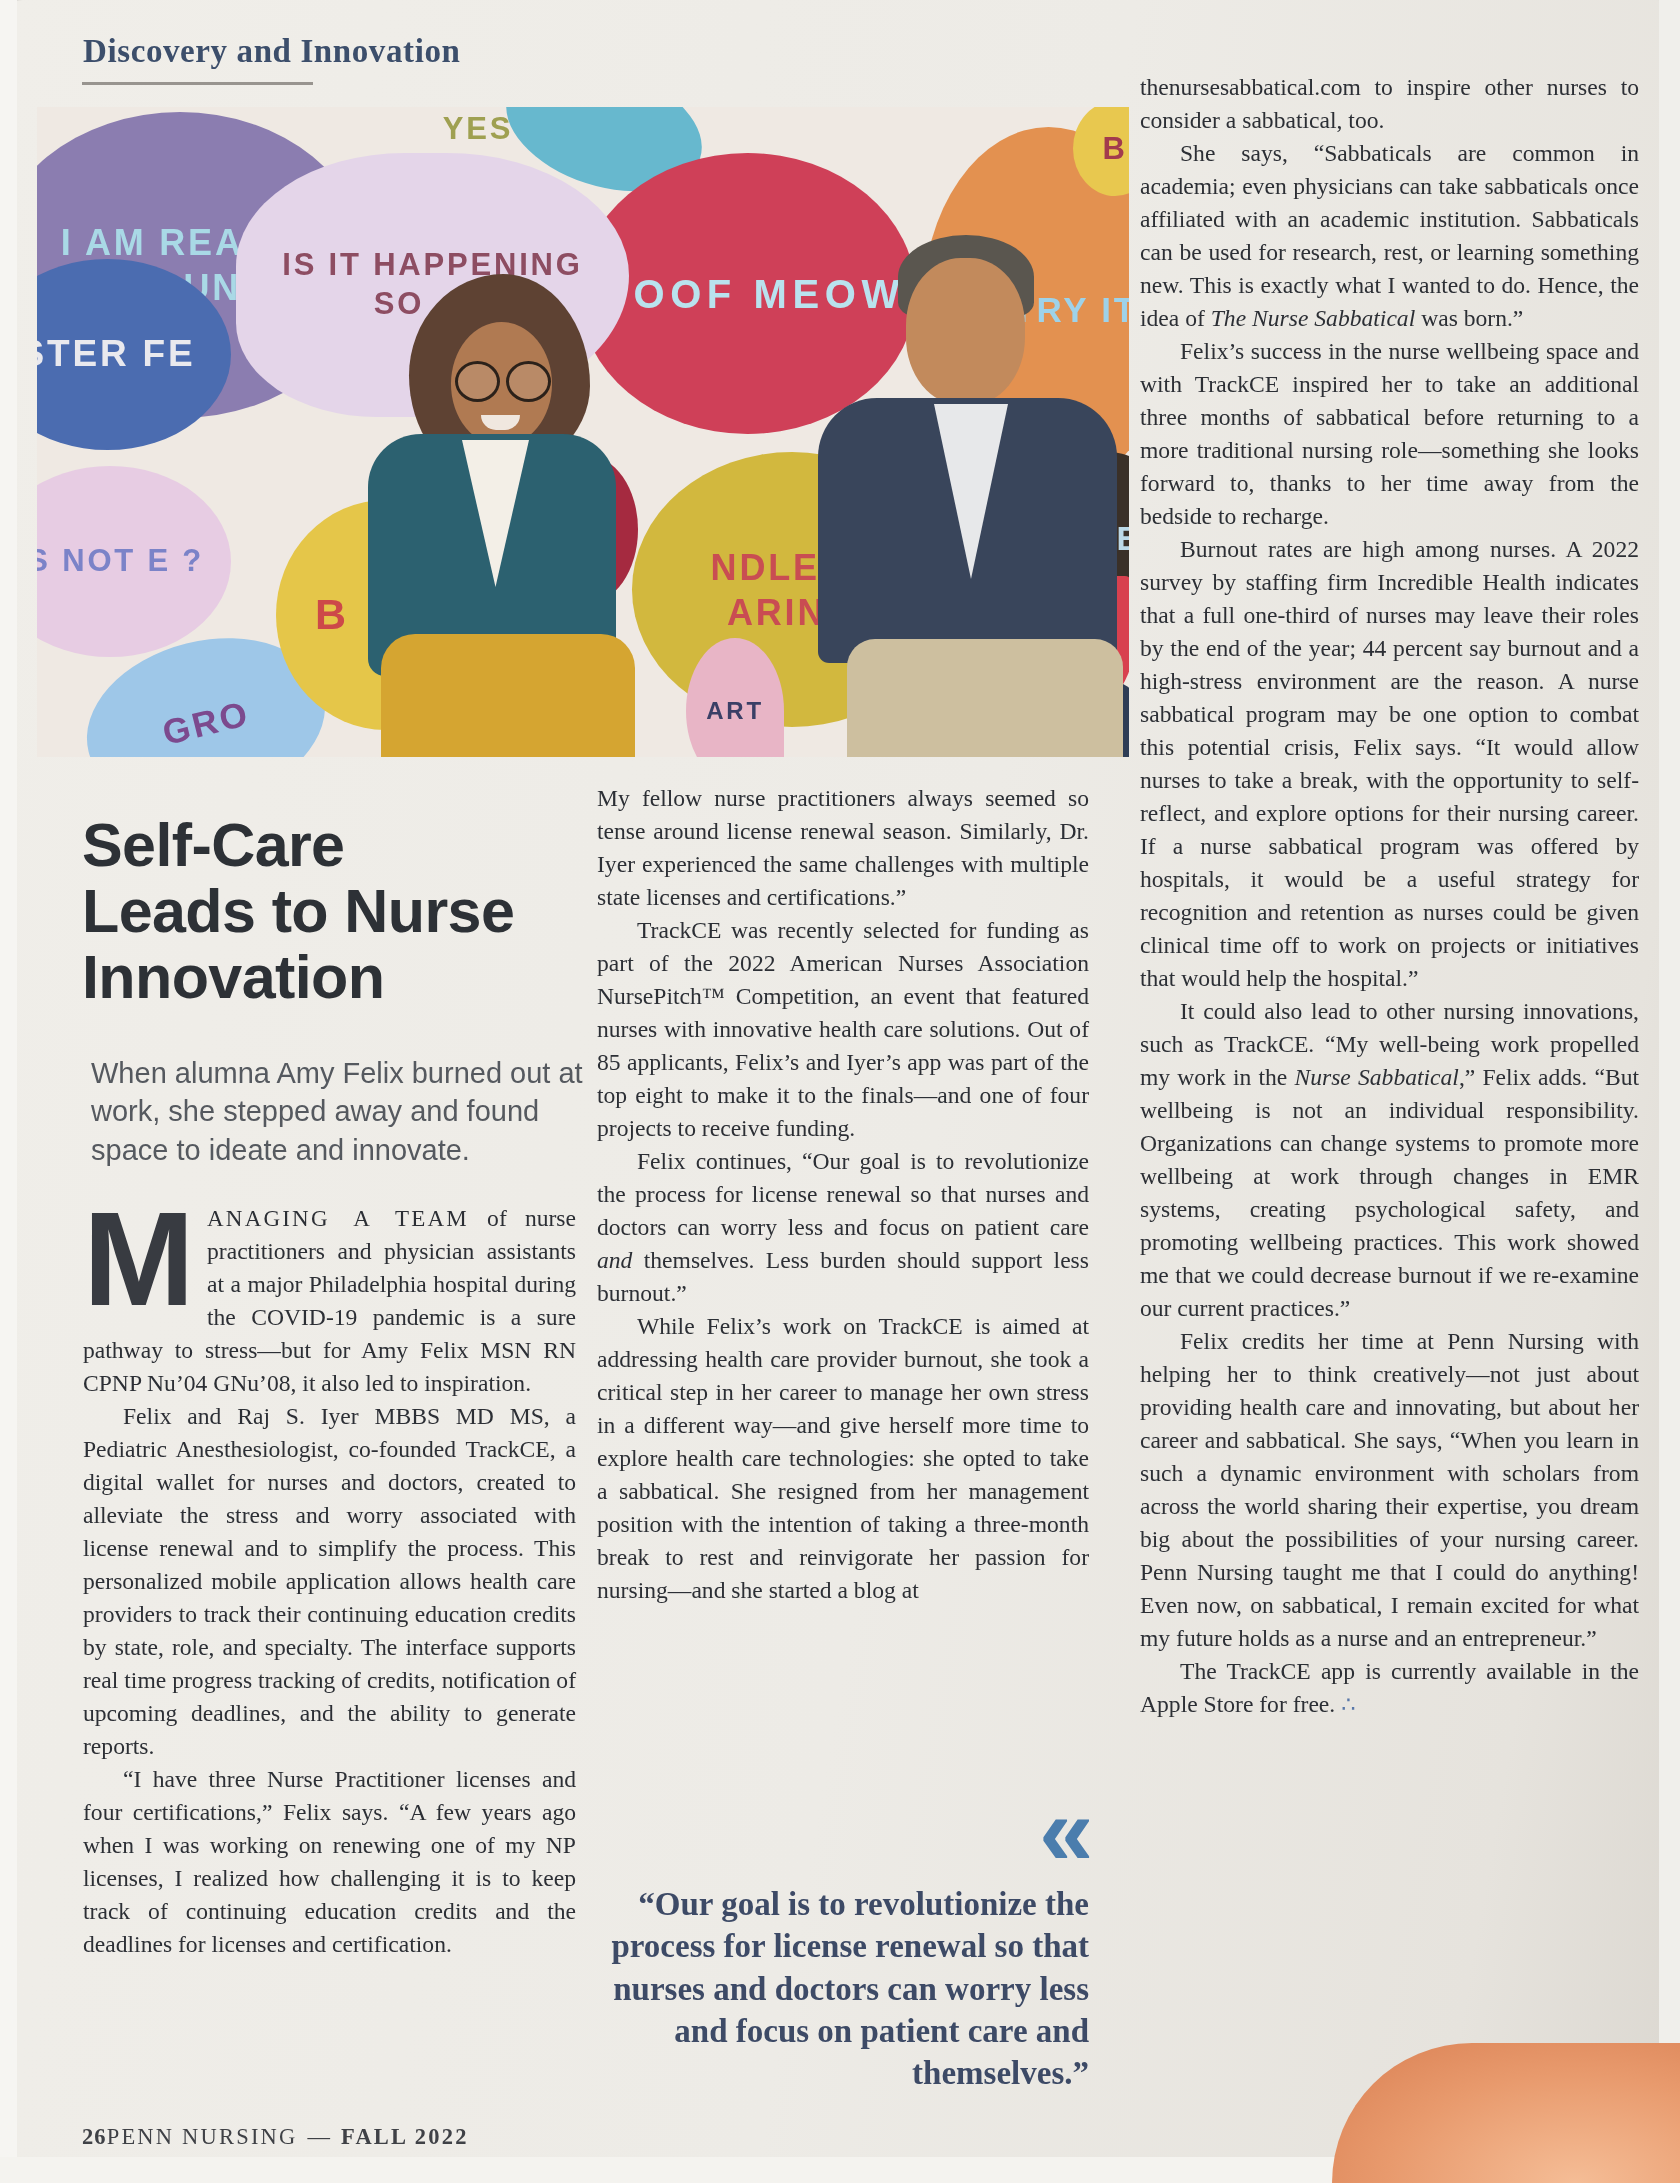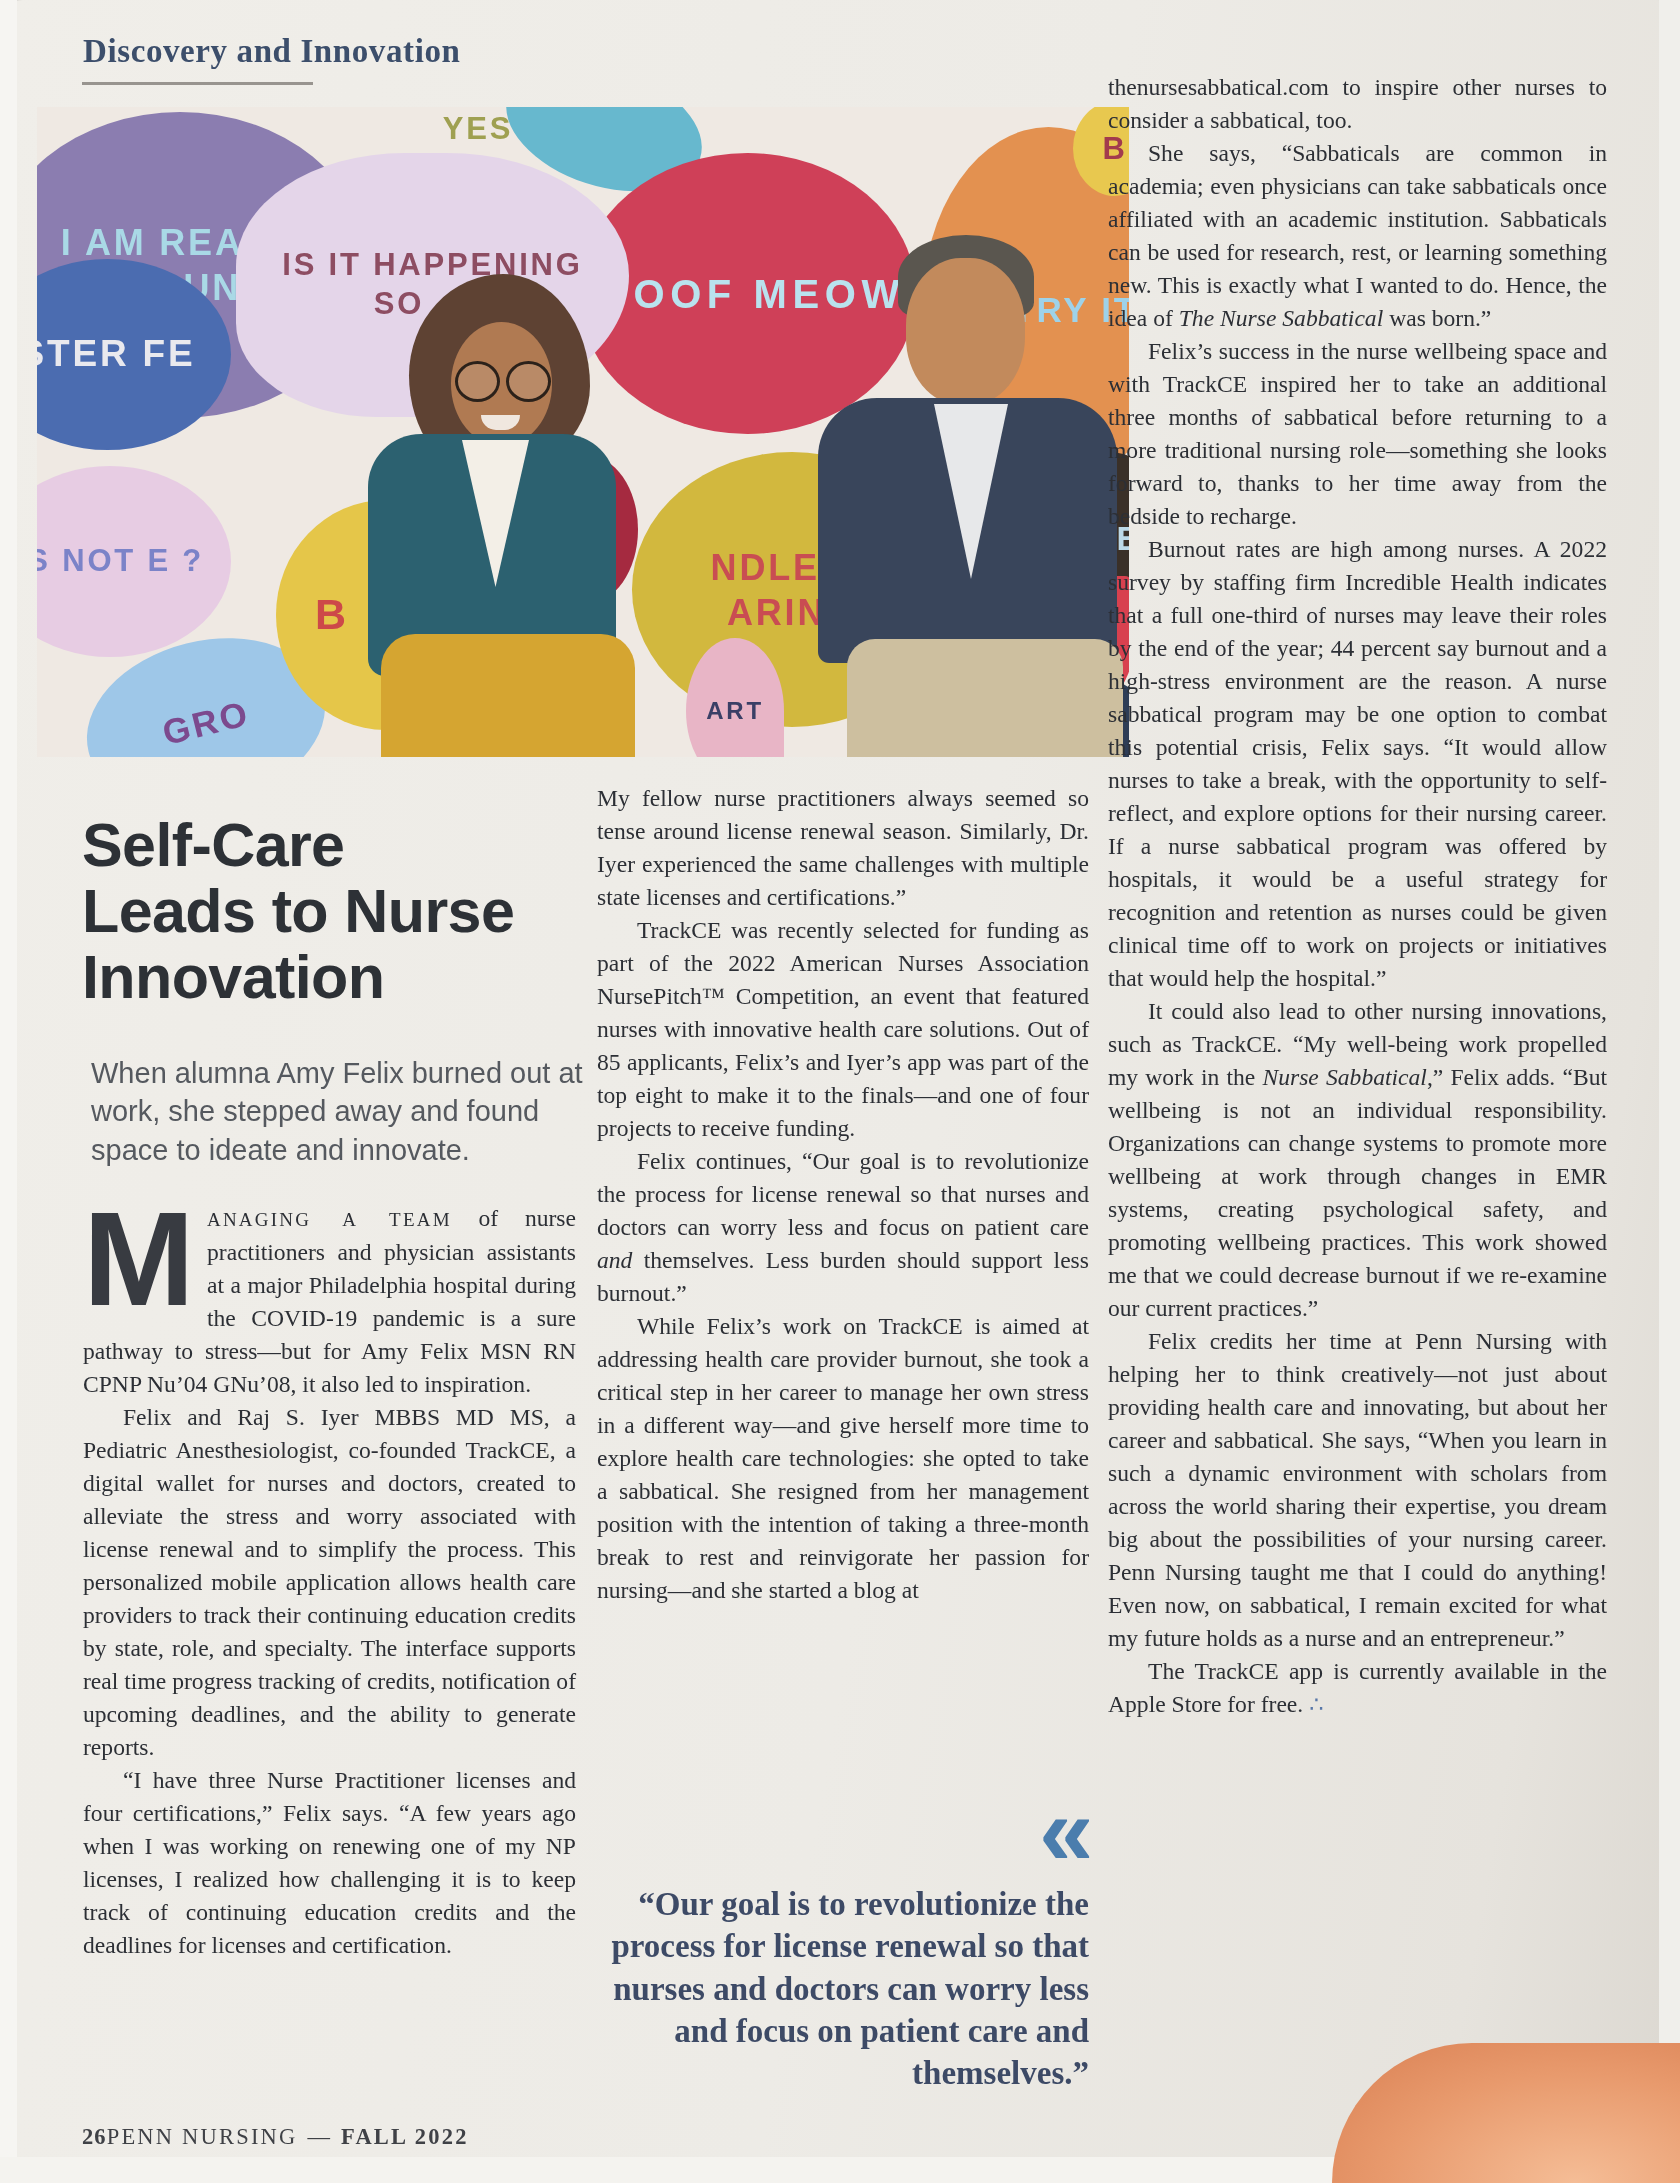--- a/index.html
+++ b/index.html
@@ -63,24 +63,24 @@
     font:bold 61px/1.08 "Liberation Sans",sans-serif;color:#2d3136;letter-spacing:-0.6px;}
   .dek{position:absolute;left:83px;top:1046px;width:494px;margin:8px;z-index:2;
     font:29px/1.32 "Liberation Sans",sans-serif;color:#55595f;}
 
   
   .col{position:absolute;z-index:2;font-size:23.6px;line-height:33px;color:#2c2f35;text-align:justify;}
   .col p{margin:0;}
   .col p.ind{text-indent:40px;}
   .col1{left:83px;top:1202px;width:493px;}
   .col2{left:597px;top:782px;width:492px;}
-  .col3{left:1108px;top:71px;width:499px;}
+  .col3{left:1140px;top:71px;width:499px;}
   .dropcap{float:left;font-family:"Liberation Sans",sans-serif;font-weight:bold;
     font-size:134px;line-height:100px;padding:6.7px 12.4px 0 0;color:#383b41;}
-  .lead-caps{font-size:19px;letter-spacing:2.2px;word-spacing:4.5px;font-family:Liberation Serif, serif;}
+  .lead-caps{font-size:23px;letter-spacing:2.2px;word-spacing:4.5px;font-family:Liberation Serif, serif;}
   em{font-style:italic;}
   .end-mark{color:#5877a8;font-size:22.5px;letter-spacing:1.1px;}
 
   
   .pullquote{position:absolute;left:591px;top:1795px;width:498px;z-index:2;text-align:right;}
   .pq-mark{font:bold 98px/0.75 "Liberation Sans",sans-serif;color:#4b7dad;letter-spacing:-4.5px;}
   .pullquote blockquote{margin:14.6px 0 0 0;
     font:bold 33px/1.28 "Liberation Serif",serif;color:#3d4a66;}
 
   

